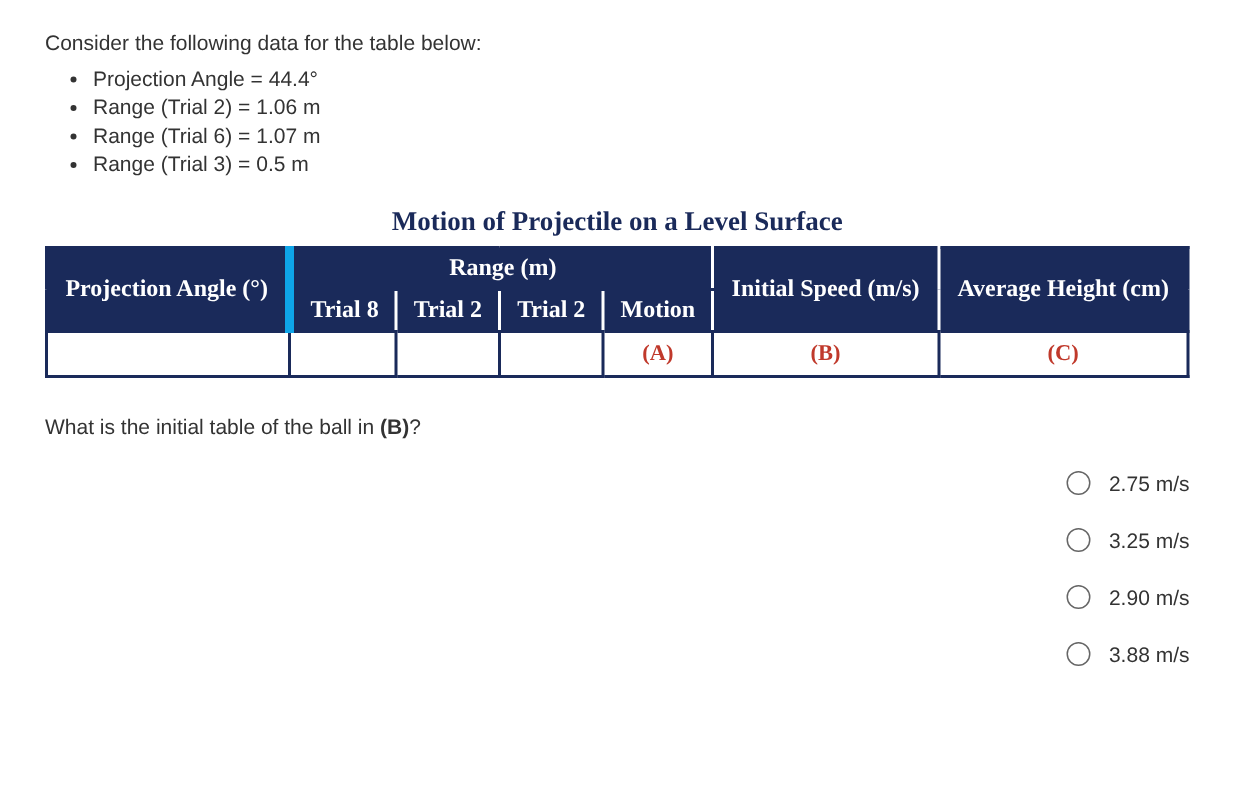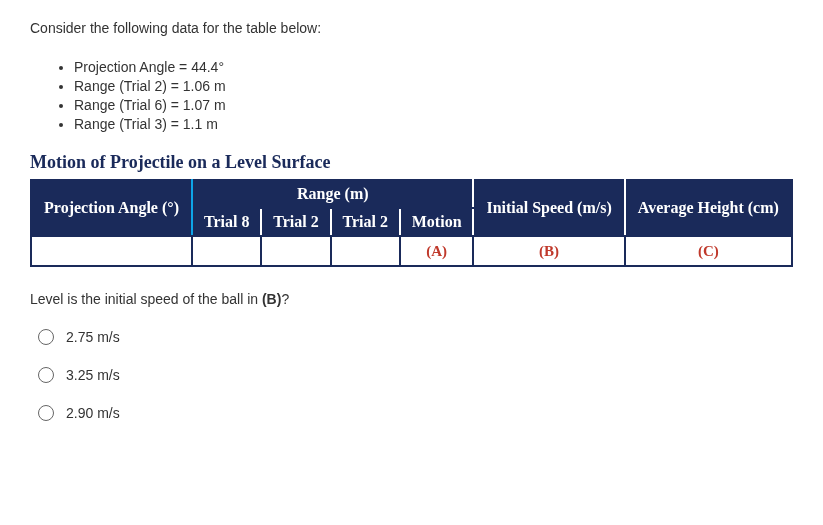--- a/index.html
+++ b/index.html
@@ -5,53 +5,53 @@
     body {
       font-family: Arial, sans-serif;
       font-size: 14px;
       padding: 20px 30px;
       color: #333;
       margin: 0;
       width: 823px;
       box-sizing: border-box;
     }
     .intro {
-      margin-bottom: 23px;
+      margin-bottom: 8px;
     }
     ul {
       margin: 4px 0 20px 0;
       padding-left: 32px;
     }
     li {
-      margin: 3px 12px;
+      margin: 3px 0;
     }
     .table-title {
       font-family: Georgia, serif;
       font-weight: bold;
       font-size: 18px;
-      text-align: left;
+      text-align: center;
       color: #1a2a5a;
       margin-bottom: 6px;
     }
     table {
       border-collapse: collapse;
       width: 100%;
       margin-bottom: 24px;
     }
     th {
       background: #1a2a5a;
       color: #fff;
       font-family: Georgia, serif;
       font-weight: bold;
       padding: 4px 10px;
       border: 2px solid #1a2a5a;
       font-size: 16px;
     }
     th.first {
-      border-right: 2px solid #0ea5e9;
+      border-right: 6px solid #0ea5e9;
     }
     th.mid {
       border-left: 2px solid #fff;
       border-right: 2px solid #fff;
     }
     td {
       border: 2px solid #1a2a5a;
       text-align: center;
       font-family: Georgia, serif;
       font-weight: bold;
@@ -63,40 +63,41 @@
     .question {
       margin-bottom: 20px;
     }
     .options {
       padding-left: 8px;
     }
     .option {
       display: flex;
       align-items: center;
       margin: 22px 0;
+      justify-content: flex-end;
     }
     .radio {
       width: 14px;
       height: 14px;
       border: 1.5px solid #666;
       border-radius: 50%;
       margin-right: 12px;
       flex-shrink: 0;
     }
   </style>
 </head>
 <body>
 
 <div class="intro">Consider the following data for the table below:</div>
 
 <ul>
   <li>Projection Angle = 44.4°</li>
   <li>Range (Trial 2) = 1.06 m</li>
   <li>Range (Trial 6) = 1.07 m</li>
-  <li>Range (Trial 3) = 1.1 m</li>
+  <li>Range (Trial 3) = 0.5 m</li>
 </ul>
 
 <div class="table-title">Motion of Projectile on a Level Surface</div>
 
 <table>
   <tbody>
       <tr>
     <th rowspan="2" class="first">Projection Angle (°)</th>
     <th colspan="4" class="mid">Range (m)</th>
     <th rowspan="2" class="mid">Initial Speed (m/s)</th>
@@ -114,29 +115,33 @@
     <td></td>
     <td></td>
     <td>(A)</td>
     <td>(B)</td>
     <td>(C)</td>
   </tr>
 </tbody>
   </table>
 
 <div class="question">
-  <span>Level is the initial speed of the ball in </span><b>(B)</b><span>?</span>
+  <span>What is the initial table of the ball in </span><b>(B)</b><span>?</span>
 </div>
 
 <div class="options">
   <div class="option">
     <span class="radio"></span>
     <span>2.75 m/s</span>
   </div>
   <div class="option">
     <span class="radio"></span>
     <span>3.25 m/s</span>
   </div>
   <div class="option">
     <span class="radio"></span>
     <span>2.90 m/s</span>
   </div>
+  <div class="option">
+    <span class="radio"></span>
+    <span>3.88 m/s</span>
+  </div>
 </div>
 
 </body></html>

